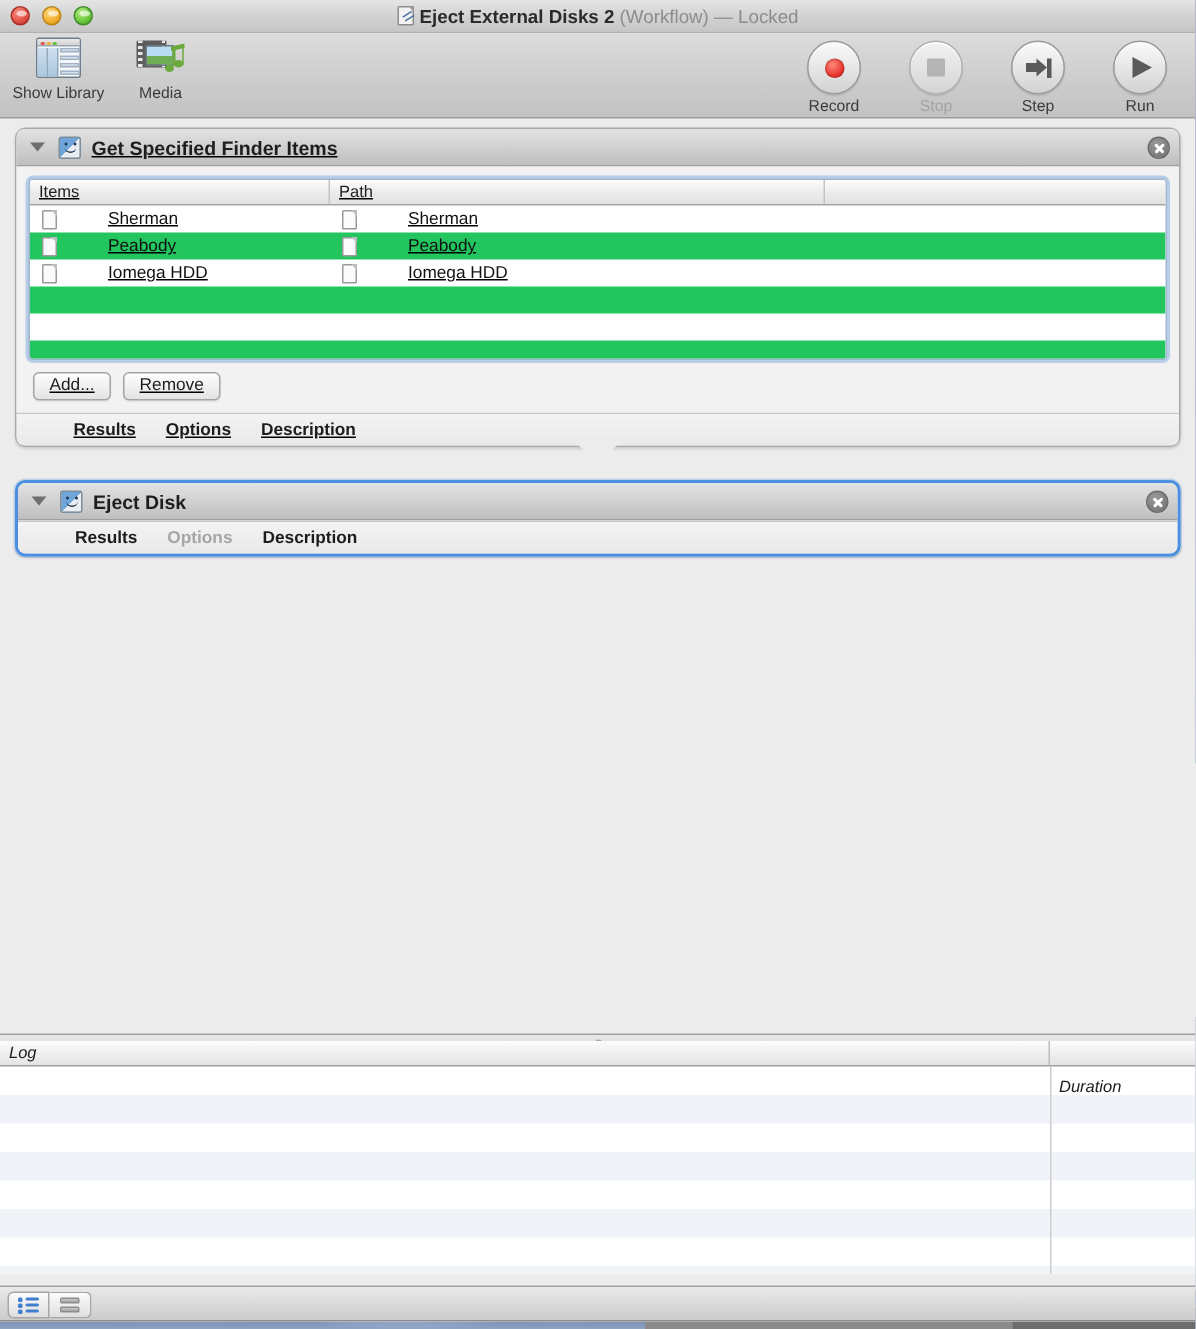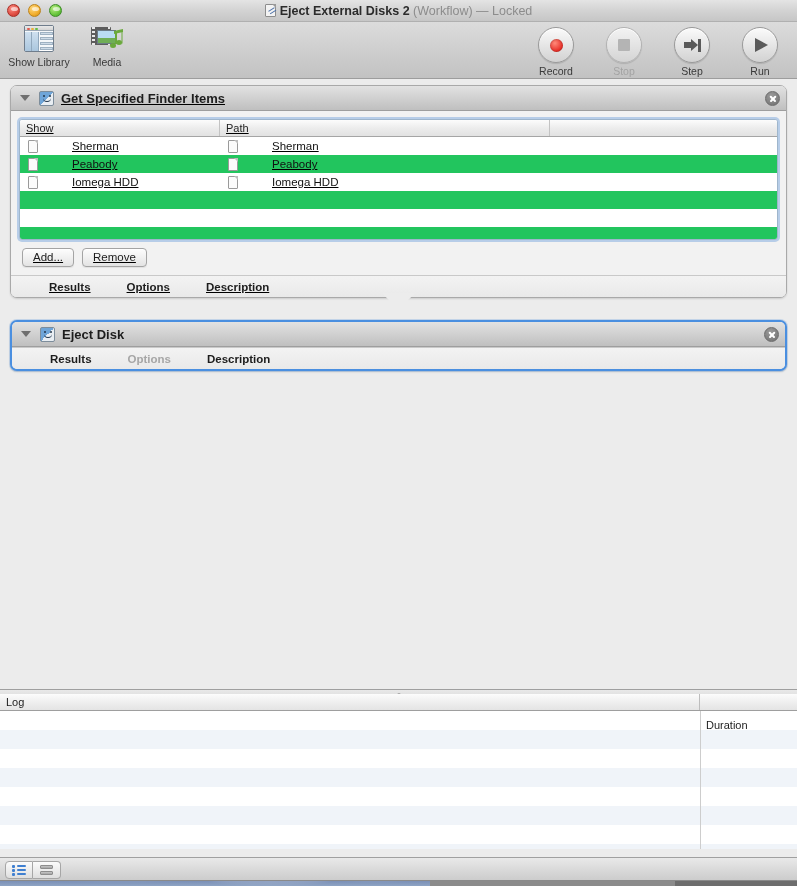--- a/index.html
+++ b/index.html
@@ -287,21 +287,21 @@
 
   .btn-row { display: flex; gap: 8px; padding: 8px 0 8px 3px; }
   .btn {
     font-size: 11.5px; color: #1c1c1c; padding: 2px 10px 3px 10px;
     background: linear-gradient(180deg,#fdfdfd 0%, #f1f1f1 48%, #e3e3e3 100%);
     border: 1px solid #a4a4a4; border-radius: 4px;
     box-shadow: inset 0 1px 0 #fff, 0 1px 1px rgba(0,0,0,0.07);
   }
 
   .action-foot {
-    height: 22px; display: flex; align-items: center; gap: 36px;
+    height: 22px; display: flex; align-items: center; gap: 20px;
     padding-left: 38px; font-size: 11.5px; font-weight: bold;
     background: linear-gradient(180deg,#f3f3f3 0%, #e9e9e9 100%);
     border-top: 1px solid #c9c9c9;
     border-radius: 0 0 5px 5px;
   }
   .action-foot .ft { color: #1d1d1d; }
   .action-foot .ft.dim { color: #a6a6a6; }
 
   
   .connector {
@@ -320,21 +320,21 @@
     background: linear-gradient(180deg,#e8e8e8,#dcdcdc);
     border-top: 1px solid #9f9f9f; border-bottom: 1px solid #8f8f8f;
   }
   #splitter .grip {
     position: absolute; left: 50%; top: 3px; transform: translateX(-50%);
     width: 5px; height: 5px; border-radius: 50%;
     background: #c4c4c4; border: 1px solid #a8a8a8;
   }
   #logpane {
     position: absolute; left: 0; top: 694px; width: 797px; height: 155px;
-    background: #fff; overflow: hidden;
+    background: #fff; overflow: hidden; font-style: italic;
   }
   #log-head {
     display: flex; height: 17px;
     background: linear-gradient(180deg,#fcfcfc 0%, #efefef 50%, #e4e4e4 100%);
     border-bottom: 1px solid #9e9e9e;
     font-size: 11px; color: #1c1c1c;
   }
   #log-head .hc { padding-left: 6px; line-height: 17px; border-right: 1px solid #bdbdbd; }
   #log-head .hc.c-log { width: 700px; }
   #log-head .hc.c-dur { flex: 1; border-right: none; margin-top: 23px; }
@@ -483,21 +483,21 @@
         <div class="finder-ico"></div>
         <div class="action-title">Get Specified Finder Items</div>
         <div class="close-btn">
             <span></span>
           </div>
       </div>
 
       <div class="action-body">
         <div class="list-wrap">
           <div class="list-head">
-            <div class="hc c-name">Show</div>
+            <div class="hc c-name">Items</div>
             <div class="hc c-path">Path</div>
             <div class="hc c-rest"></div>
           </div>
           <div class="list-body">
             <div class="lrow">
               <div class="cell c-name">
                 <span class="doc-ico"></span>
                 <span>Sherman</span>
               </div>
               <div class="cell c-path">

